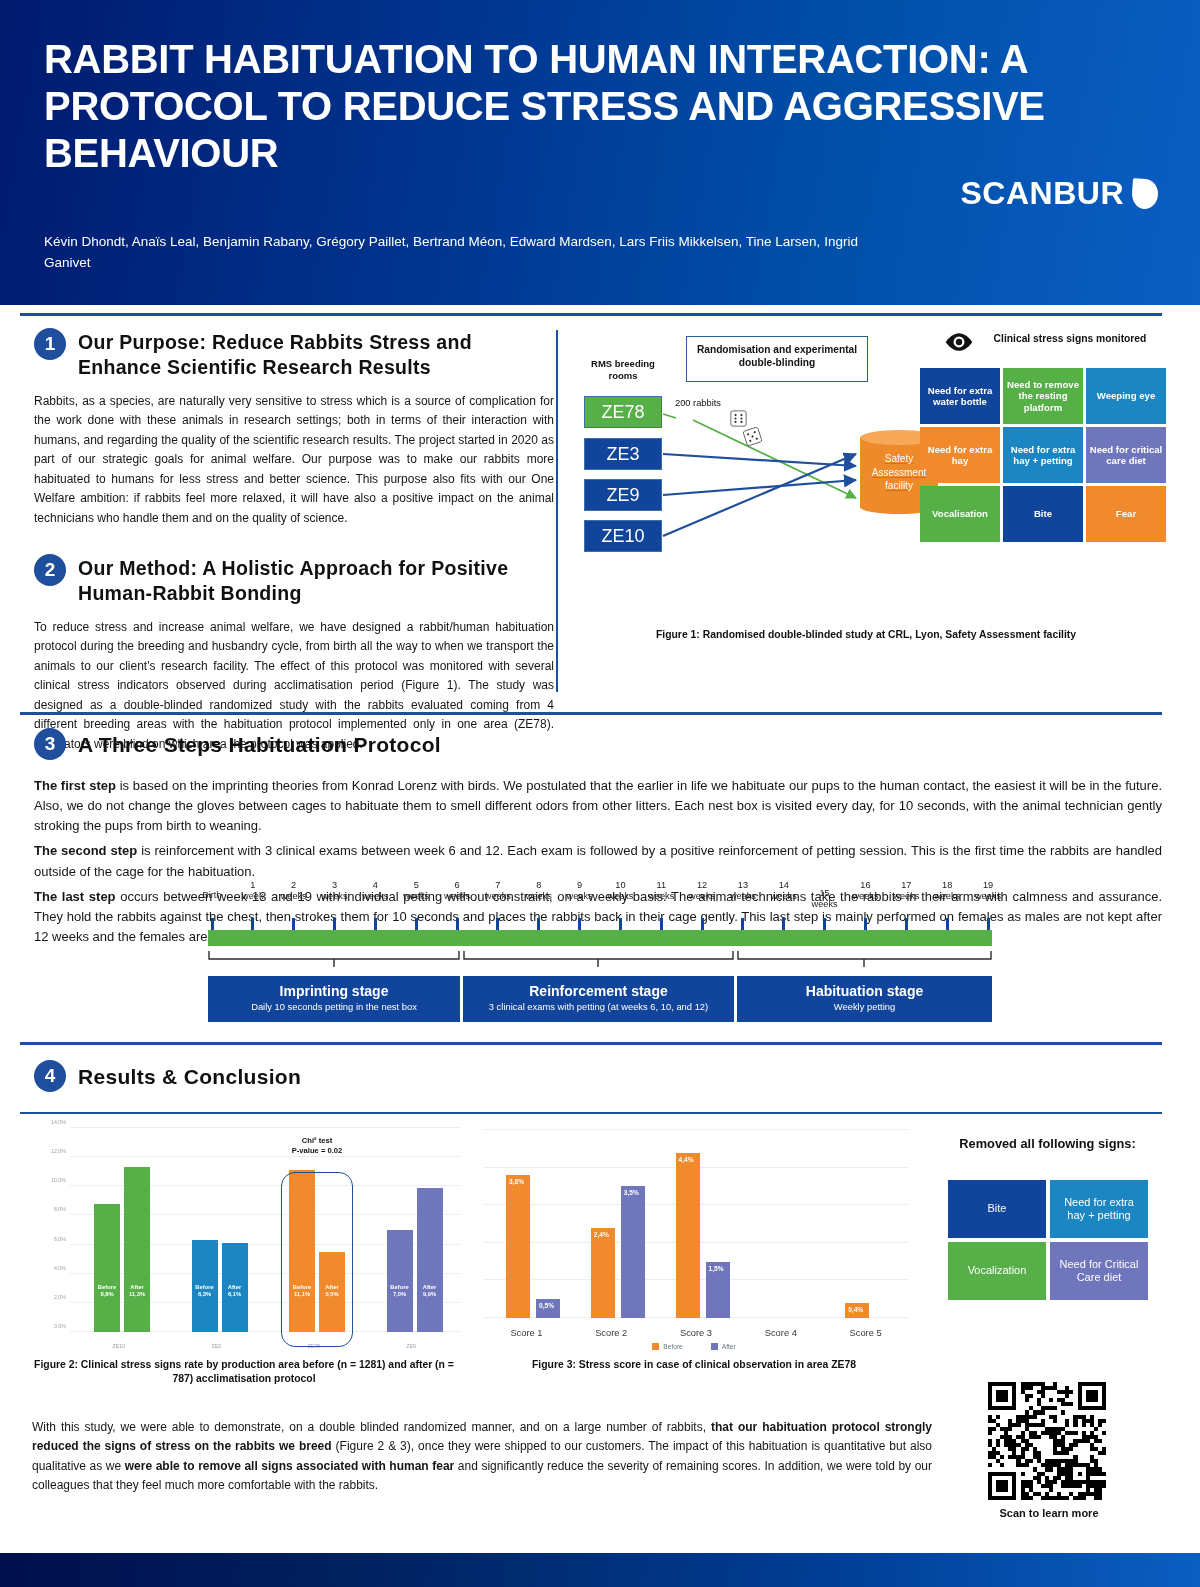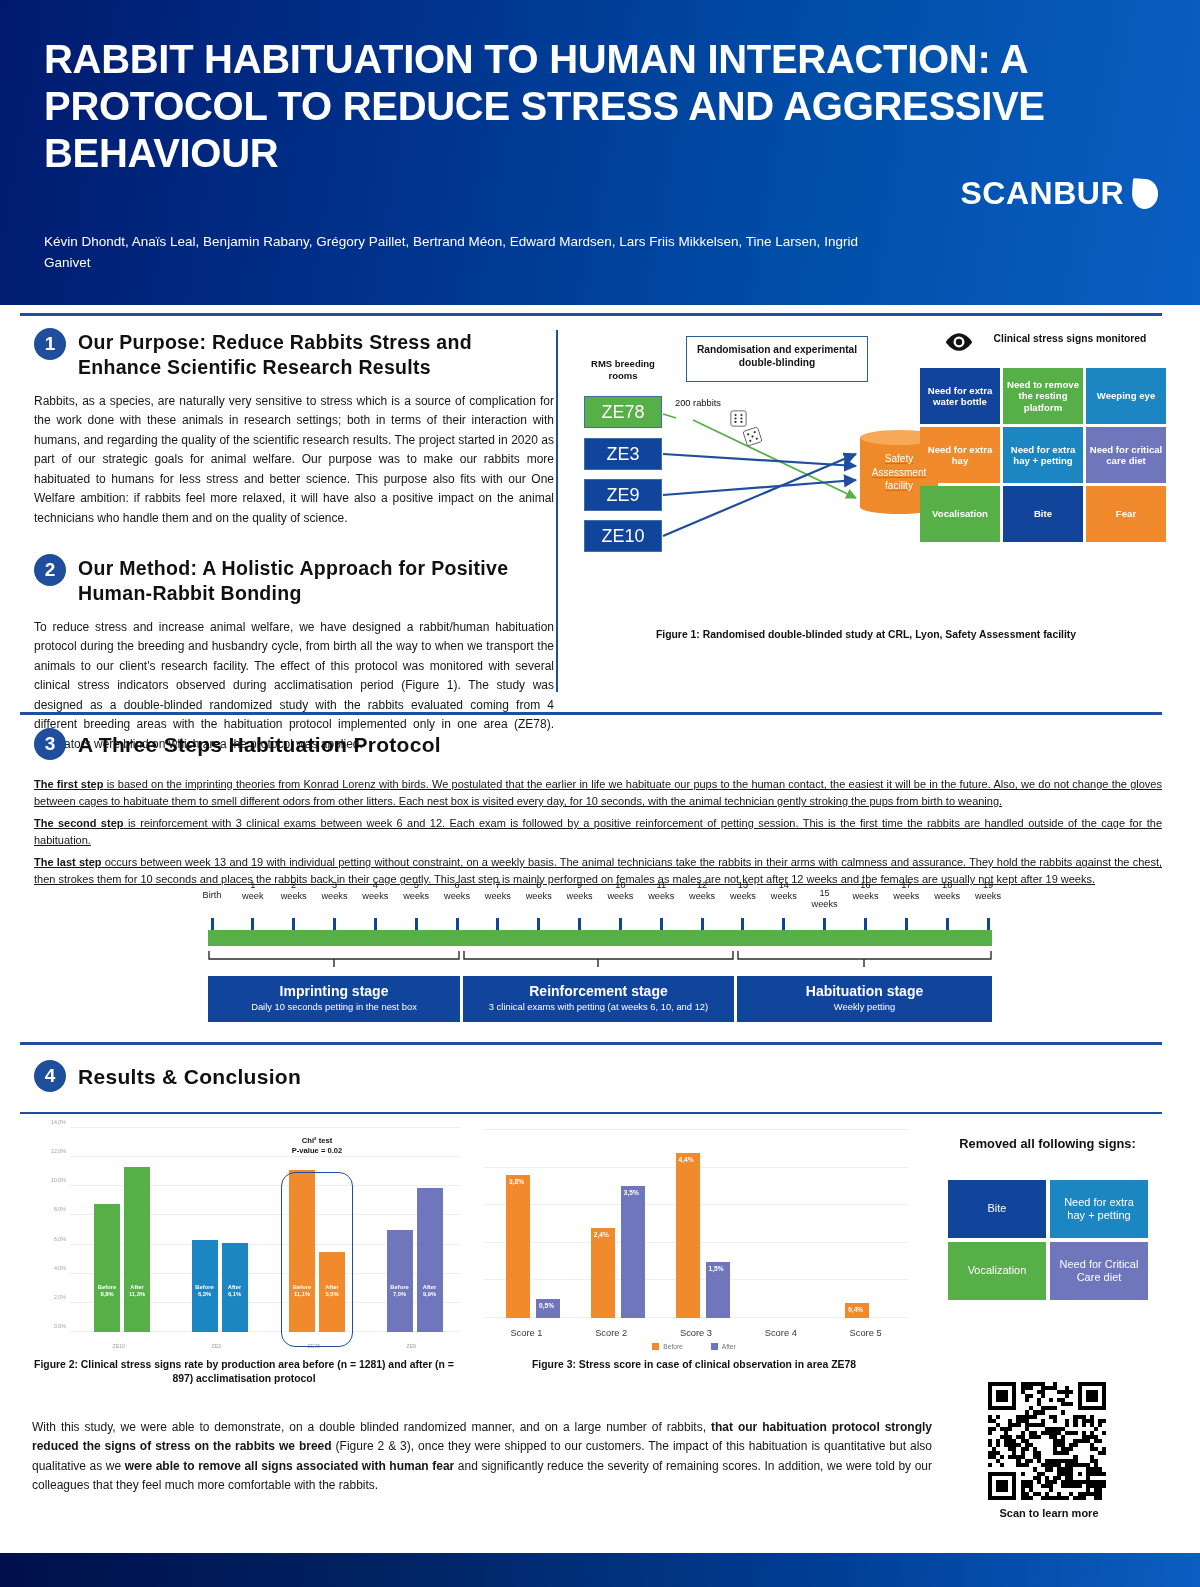--- a/index.html
+++ b/index.html
@@ -53,21 +53,21 @@
     flex:0 0 32px;
   }
   .sec-head { display:flex; align-items:flex-start; gap:12px; }
   .sec-head .title {
     font-size:19.5px; font-weight:bold; color:#101010; line-height:1.28;
     letter-spacing:0.3px; padding-top:2px;
   }
   .sec-head.big .title { font-size:21px; padding-top:4px; }
 
   .body-text { font-size:12px; line-height:1.62; color:#161616; text-align:justify; }
-  .body-text.sm { font-size:11px; line-height:1.55;text-decoration:underline; }
+  .body-text.sm { font-size:13px; line-height:1.55; }
 
   
   .top-rule {
     position:absolute; left:20px; top:313px; width:1142px; height:3px; background:#1f4e9c;
   }
   .col-left { position:absolute; left:34px; top:328px; width:520px; }
   .vdiv-1 { position:absolute; left:556px; top:330px; width:2px; height:362px; background:#1f4e9c; }
   .fig1-wrap { position:absolute; left:566px; top:330px; width:600px; }
 
   
@@ -550,21 +550,21 @@
           </div>
           <div class="c2-bar" style="height: 70.7143%; background: rgb(111, 118, 187); left: 54px;">
             <div class="lab" style="bottom: 34px;">After<br>9,9%</div>
           </div>
           <div class="c2-xlab">ZE9</div>
         </div>
       </div>
     <div class="chi-box" id="chi-box" style="left: 257px; top: 52px; width: 72px; height: 175px;"></div>
     <div class="chi-txt" id="chi-txt" style="left: 233px; top: 16px;"><span>Chi² test</span><br><span>P-value = 0.02</span></div>
   </div>
-  <div class="fig-cap fig2-cap">Figure 2: Clinical stress signs rate by production area before (n = 1281) and after (n = 897) acclimatisation protocol</div>
+  <div class="fig-cap fig2-cap">Figure 2: Clinical stress signs rate by production area before (n = 1281) and after (n = 787) acclimatisation protocol</div>
 
   <div class="chart3">
     <div class="c3-plot" id="c3-plot">
         <div class="c3-grid" style="bottom: 0%;"></div>
         <div class="c3-grid" style="bottom: 20%;"></div>
         <div class="c3-grid" style="bottom: 40%;"></div>
         <div class="c3-grid" style="bottom: 60%;"></div>
         <div class="c3-grid" style="bottom: 80%;"></div>
         <div class="c3-grid" style="bottom: 100%;"></div>
         <div class="c3-group" style="left: 0%; width: 20%;">

